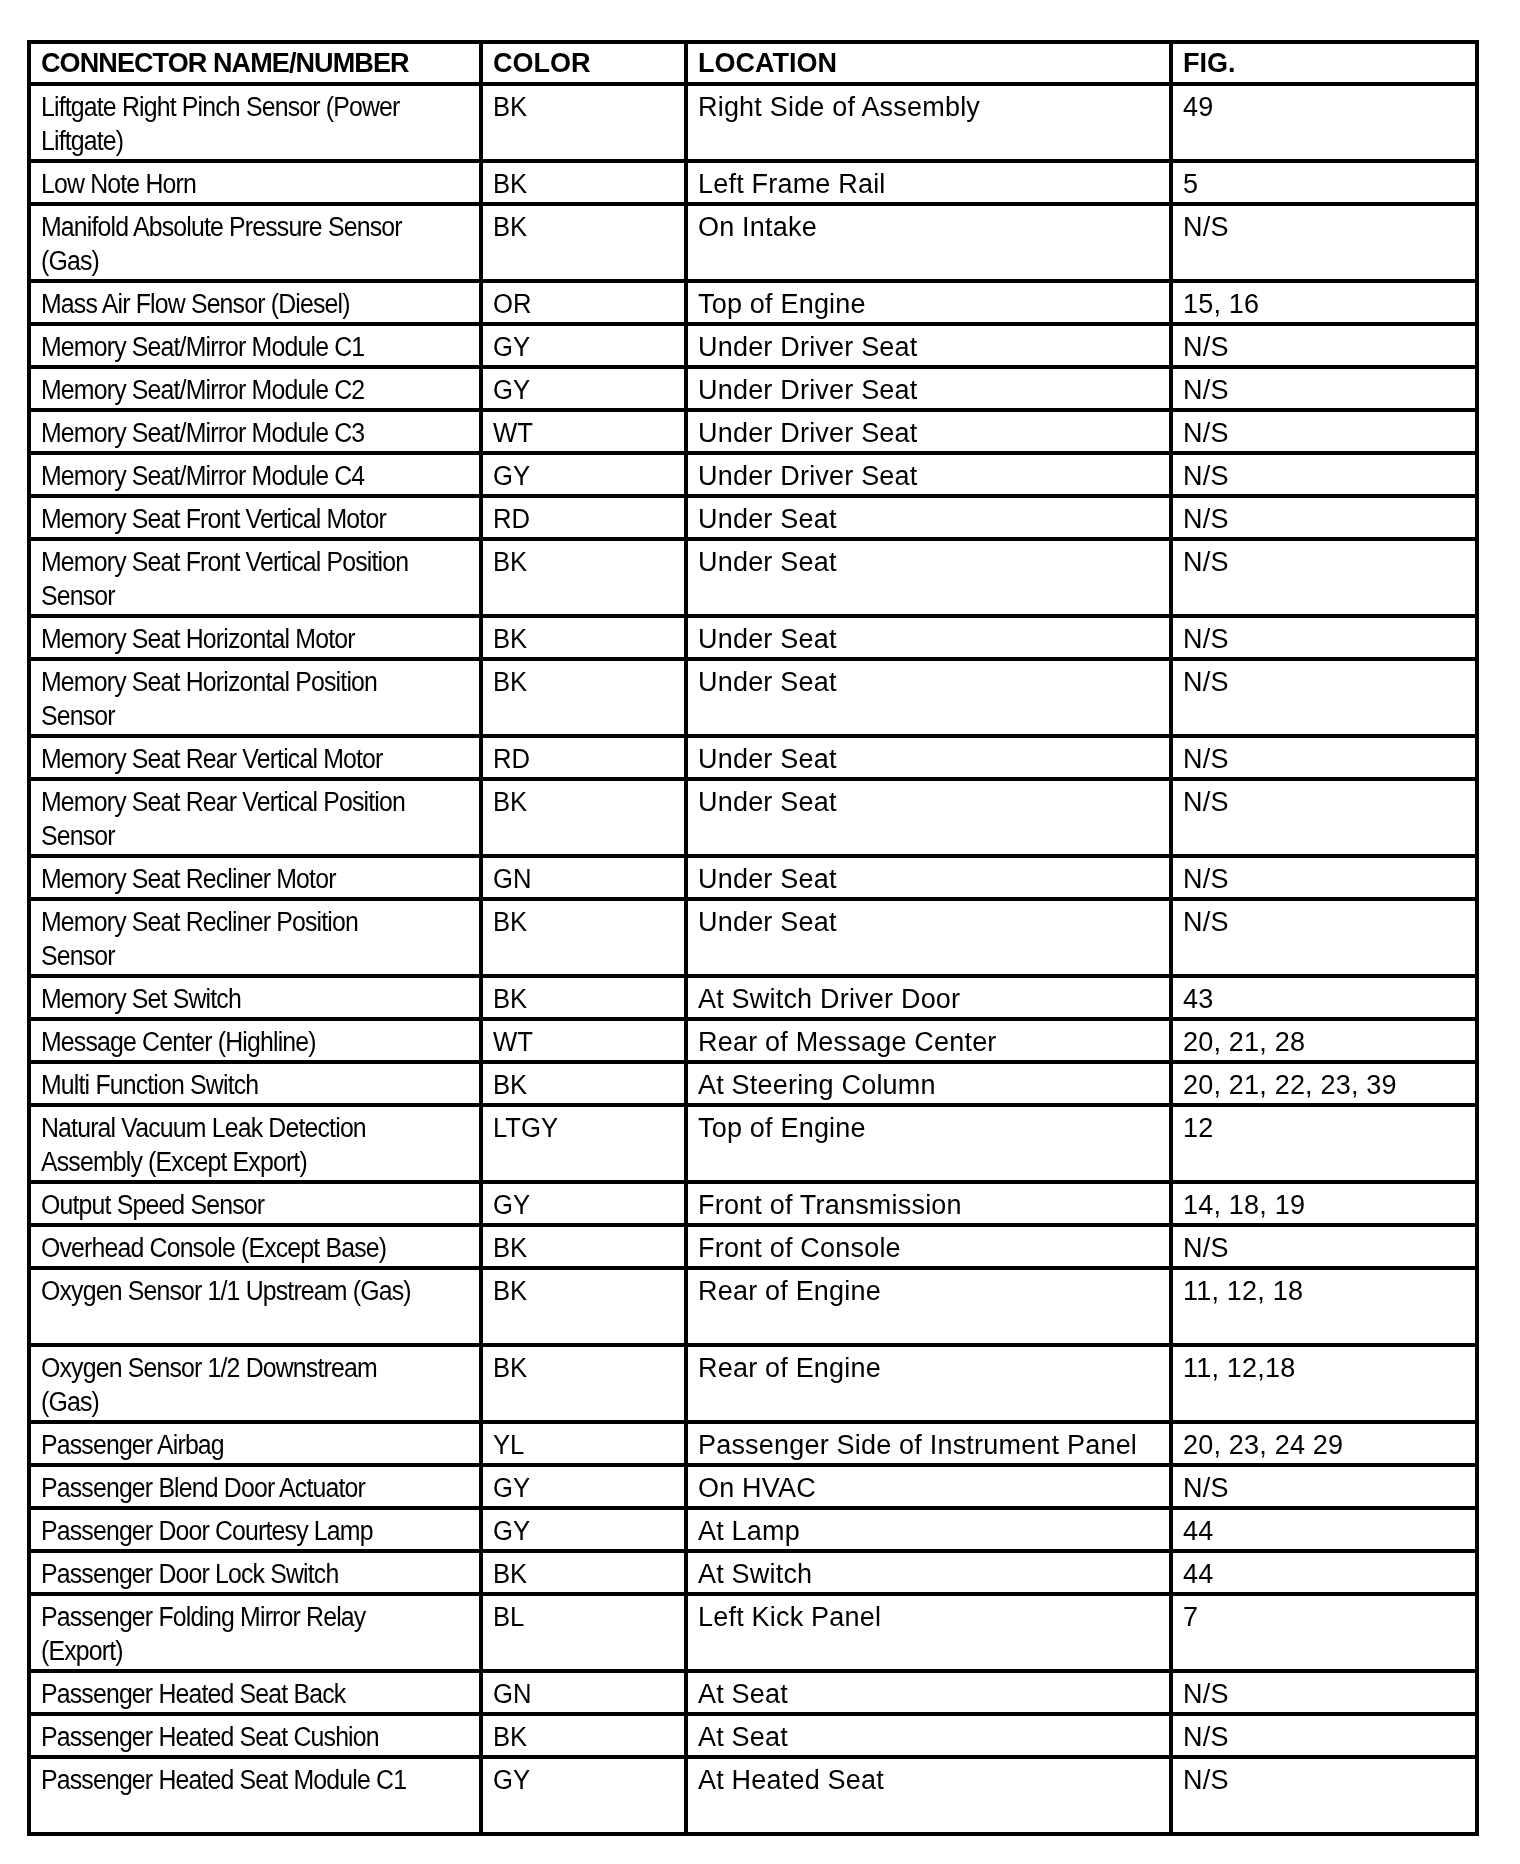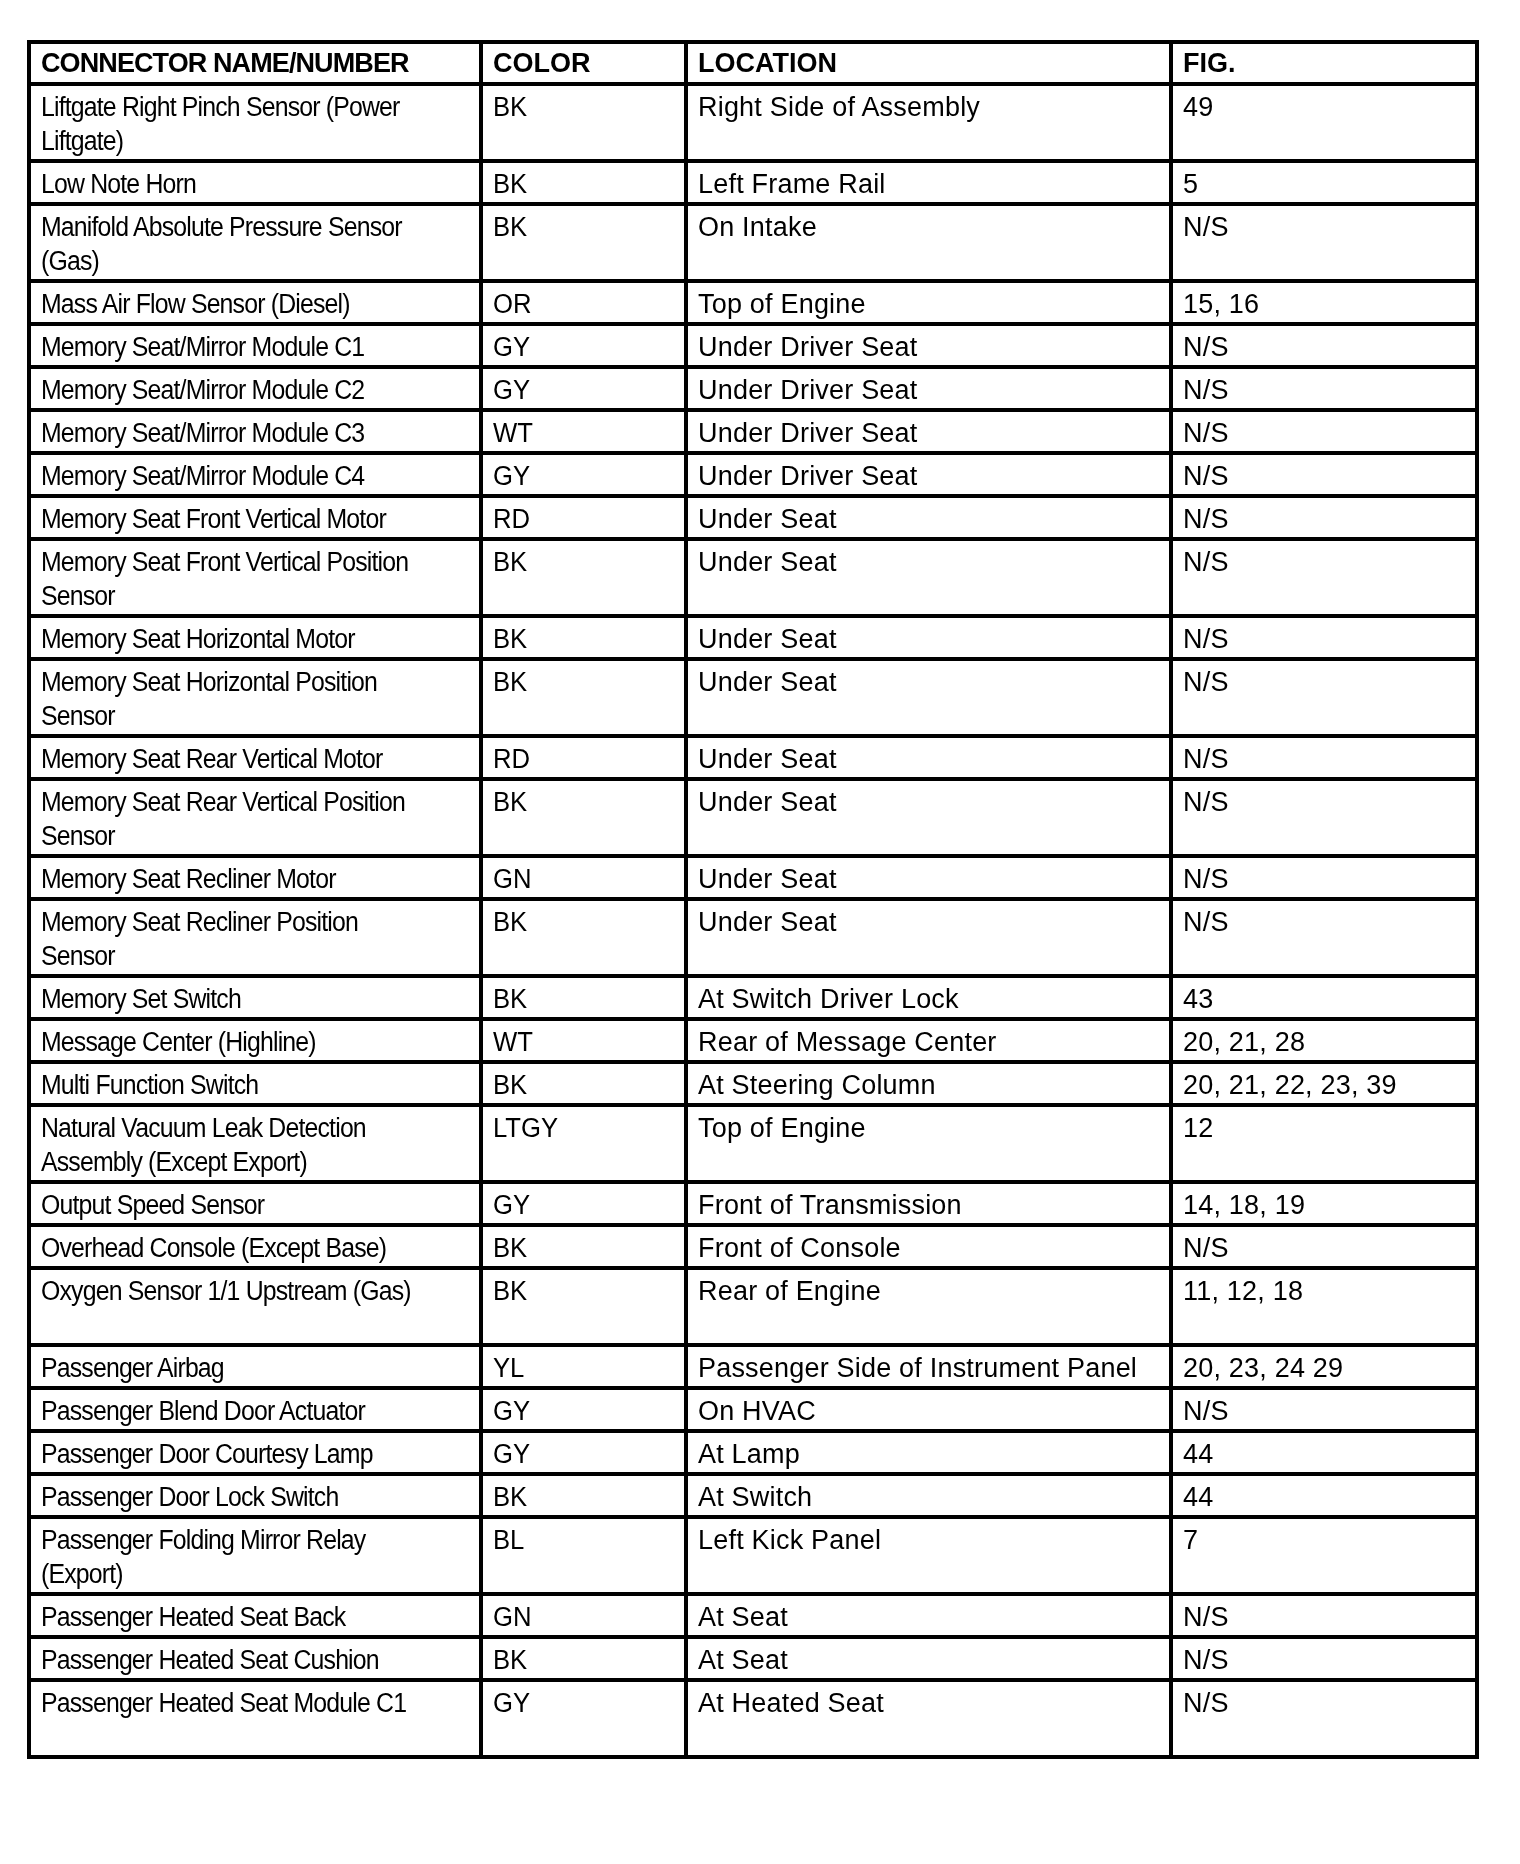--- a/index.html
+++ b/index.html
@@ -148,21 +148,21 @@
       </tr>
       <tr class="double">
         <td class="name"><span>Memory Seat Recliner Position Sensor</span></td>
         <td class="color"><span>BK</span></td>
         <td class="loc"><span>Under Seat</span></td>
         <td class="fig"><span>N/S</span></td>
       </tr>
       <tr>
         <td class="name"><span>Memory Set Switch</span></td>
         <td class="color"><span>BK</span></td>
-        <td class="loc"><span>At Switch Driver Lock</span></td>
+        <td class="loc"><span>At Switch Driver Door</span></td>
         <td class="fig"><span>43</span></td>
       </tr>
       <tr>
         <td class="name"><span>Message Center (Highline)</span></td>
         <td class="color"><span>WT</span></td>
         <td class="loc"><span>Rear of Message Center</span></td>
         <td class="fig"><span>20, 21, 28</span></td>
       </tr>
       <tr>
         <td class="name"><span>Multi Function Switch</span></td>
@@ -187,20 +187,26 @@
         <td class="color"><span>BK</span></td>
         <td class="loc"><span>Front of Console</span></td>
         <td class="fig"><span>N/S</span></td>
       </tr>
       <tr class="double">
         <td class="name"><span>Oxygen Sensor 1/1 Upstream (Gas)</span></td>
         <td class="color"><span>BK</span></td>
         <td class="loc"><span>Rear of Engine</span></td>
         <td class="fig"><span>11, 12, 18</span></td>
       </tr>
+      <tr class="double">
+        <td class="name"><span>Oxygen Sensor 1/2 Downstream (Gas)</span></td>
+        <td class="color"><span>BK</span></td>
+        <td class="loc"><span>Rear of Engine</span></td>
+        <td class="fig"><span>11, 12,18</span></td>
+      </tr>
       <tr>
         <td class="name"><span>Passenger Airbag</span></td>
         <td class="color"><span>YL</span></td>
         <td class="loc"><span>Passenger Side of Instrument Panel</span></td>
         <td class="fig"><span>20, 23, 24 29</span></td>
       </tr>
       <tr>
         <td class="name"><span>Passenger Blend Door Actuator</span></td>
         <td class="color"><span>GY</span></td>
         <td class="loc"><span>On HVAC</span></td>

